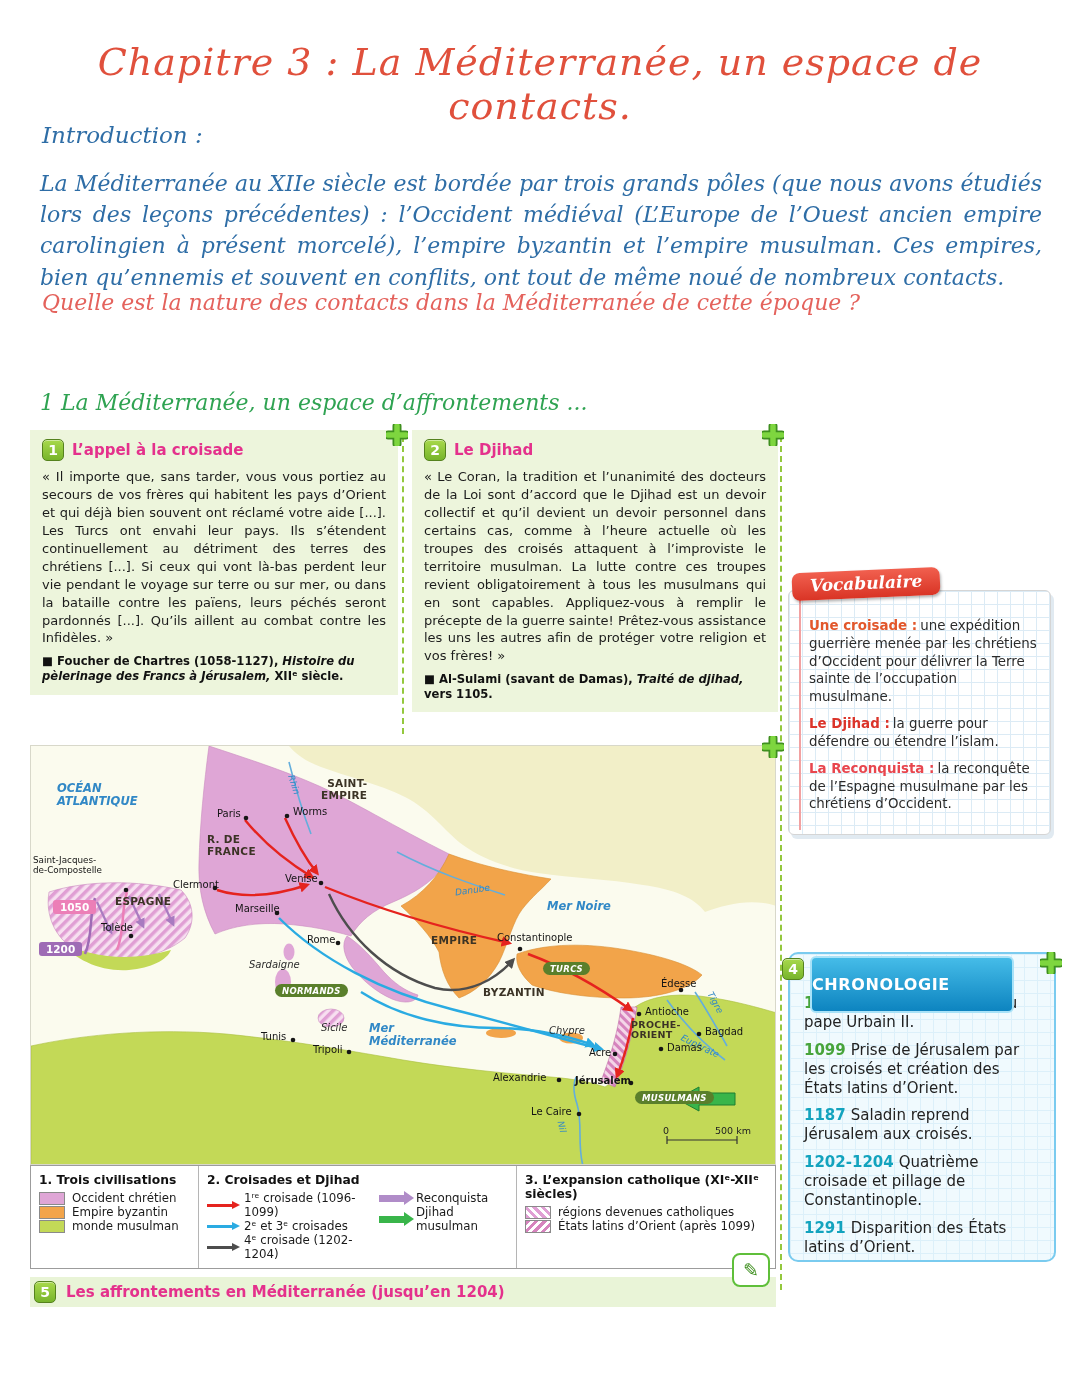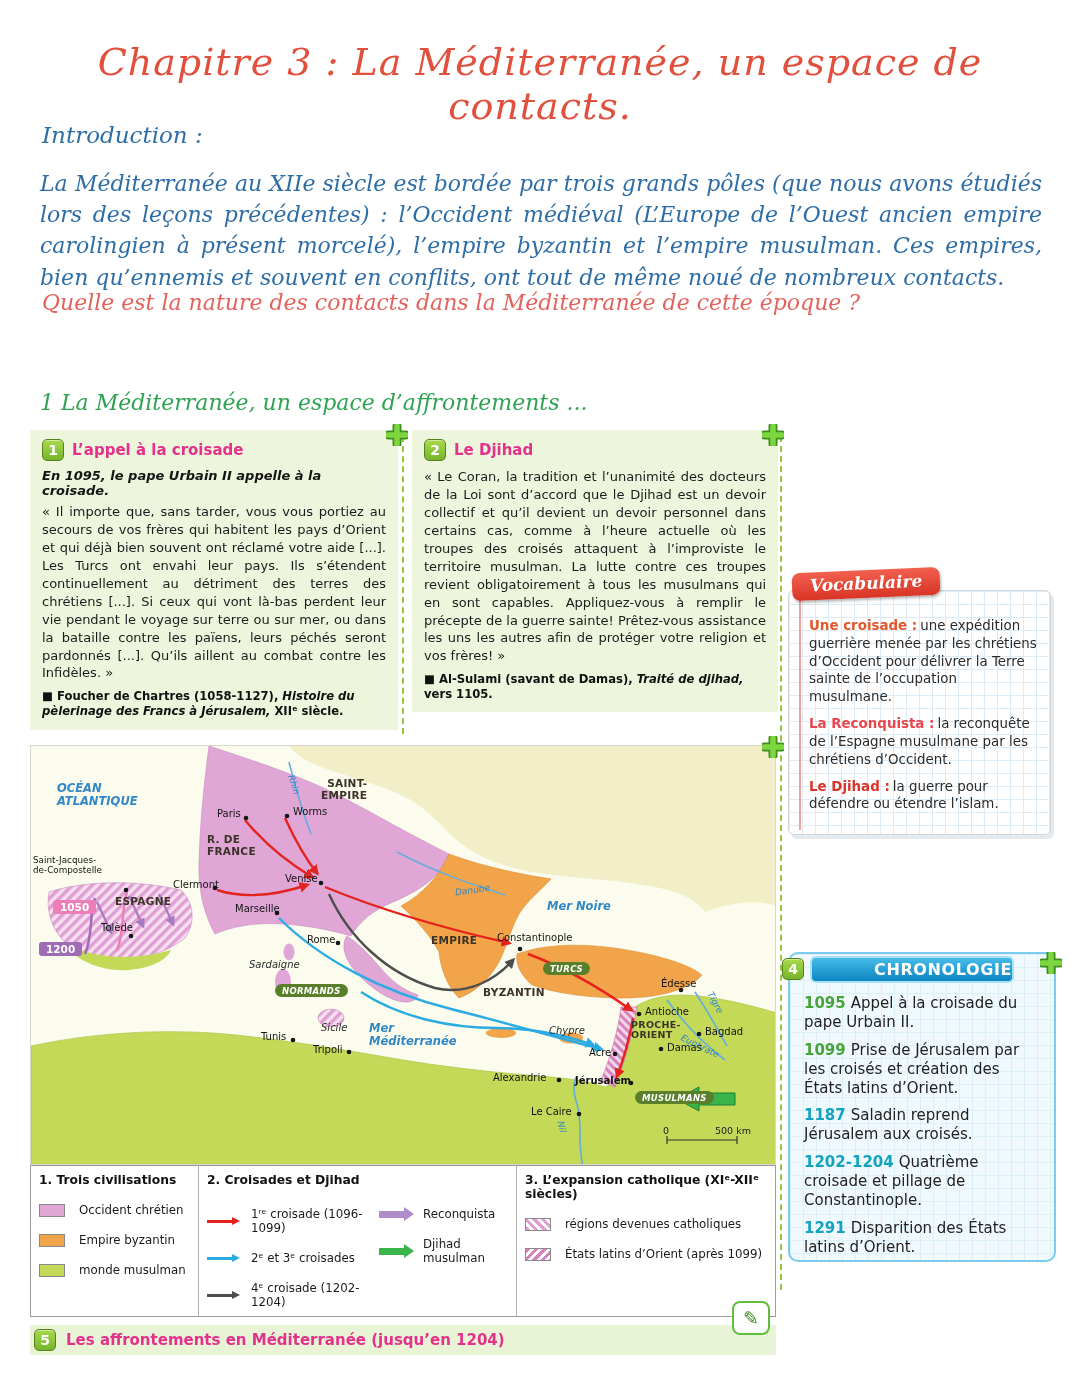--- a/index.html
+++ b/index.html
@@ -55,24 +55,24 @@
   .v-entry { margin:0 0 9px 0; font-size:13.4px; line-height:1.33; color:#2b2b2b; }
   .v-term { font-weight:bold; margin-right:3px; }
 
   
   .chrono { left:788px; top:952px; width:268px; height:310px; background:#F0FAFE;
             border:2.5px solid #7ACBEF; border-radius:10px;
             background-image:linear-gradient(#DCF0FA 1px, transparent 1px),
                              linear-gradient(90deg,#DCF0FA 1px, transparent 1px);
             background-size:13px 13px; }
   .chrono-badge { position:absolute; left:-8px; top:4px; }
-  .chrono-ribbon { position:absolute; left:20px; top:2px; width:204px; text-align:right;
+  .chrono-ribbon { position:absolute; left:20px; top:2px; width:204px; text-align:left;
                    background:linear-gradient(#45BCE8,#0D84C0); border:2px solid #A8E2F8;
                    border-radius:6px; color:#fff; font-weight:bold; font-size:16px;
-                   letter-spacing:.6px; padding:2px 0; }
+                   letter-spacing:.6px; padding:17px 0; }
   .chrono-events { margin-top:40px; padding:0 12px 8px 14px; }
   .ev { margin-bottom:9px; font-size:15px; line-height:1.26; color:#222; }
   .ev .yr { font-weight:bold; margin-right:5px; }
 
   
   .fig { left:30px; top:745px; width:746px; position:absolute; }
   .map { position:relative; width:746px; height:420px; background:#FBFBEE; border:1px solid #D8D8CA; overflow:hidden; }
   .map svg { position:absolute; left:0; top:0; }
 
   .ml { position:absolute; line-height:1.1; }
@@ -91,21 +91,21 @@
   .b1050 { background:#EC7FB7; } .b1200 { background:#9E6BB5; }
 
   
   .legend { display:flex; border:1px solid #9C9C9C; border-top:1px solid #9C9C9C; background:#fff;
             width:746px; min-height:92px; }
   .lcol { padding:7px 8px; }
   .lcol1 { width:168px; border-right:1px solid #B5B5B5; }
   .lcol2 { width:318px; border-right:1px solid #B5B5B5; display:flex; flex-direction:column; }
   .lcol3 { flex:1; }
   .lhead { font-size:12.3px; font-weight:bold; color:#111; margin-bottom:4px; }
-  .lrow { display:flex; align-items:center; gap:14px; margin-top:16px; font-size:11.8px; color:#1a1a1a; }
+  .lrow { display:flex; align-items:center; gap:7px; margin-top:0; font-size:11.8px; color:#1a1a1a; }
   .sw { width:26px; height:13px; border:1px solid #8a8a8a; background:currentColor; flex:none; }
   .sw-h1 { width:26px; height:13px; border:1px solid #8a8a8a; flex:none;
            background:repeating-linear-gradient(45deg,#E09FD4 0 3px,#fff 3px 6px); }
   .sw-h2 { width:26px; height:13px; border:1px solid #8a8a8a; flex:none;
            background:repeating-linear-gradient(135deg,#D683BD 0 3px,#fff 3px 6px); }
   .lbl-dark { color:#1a1a1a; }
   .larrow { width:26px; height:3px; background:currentColor; position:relative; flex:none; margin-right:4px; }
   .larrow::after { content:""; position:absolute; right:-7px; top:-3px;
                    border-left:8px solid currentColor; border-top:4.5px solid transparent;
                    border-bottom:4.5px solid transparent; }
@@ -130,21 +130,20 @@
 <div class="abs hand intro-label">Introduction :</div>
 <div class="abs hand intro-text">La Méditerranée au XIIe siècle est bordée par trois grands pôles (que nous avons étudiés lors des leçons précédentes) : l’Occident médiéval (L’Europe de l’Ouest ancien empire carolingien à présent morcelé), l’empire byzantin et l’empire musulman. Ces empires, bien qu’ennemis et souvent en conflits, ont tout de même noué de nombreux contacts.</div>
 <div class="abs hand question">Quelle est la nature des contacts dans la Méditerranée de cette époque ?</div>
 <div class="abs hand section-heading">1 La Méditerranée, un espace d’affrontements ...</div>
 
 <section class="doc-box doc1">
   <header class="doc-head">
     <span class="badge-num">1</span>
     <span class="doc-title">L’appel à la croisade</span>
   </header>
-  <p class="doc-lead">En 1095, le pape Urbain II appelle à la croisade.</p>
   <p class="doc-body">« Il importe que, sans tarder, vous vous portiez au secours de vos frères qui habitent les pays d’Orient et qui déjà bien souvent ont réclamé votre aide [...]. Les Turcs ont envahi leur pays. Ils s’étendent continuellement au détriment des terres des chrétiens [...]. Si ceux qui vont là-bas perdent leur vie pendant le voyage sur terre ou sur mer, ou dans la bataille contre les païens, leurs péchés seront pardonnés [...]. Qu’ils aillent au combat contre les Infidèles. »</p>
   <p class="doc-source"><span>■ Foucher de Chartres (1058-1127), </span><span class="it">Histoire du pèlerinage des Francs à Jérusalem,</span><span> XIIᵉ siècle.</span></p>
 </section>
 
 <section class="doc-box doc2">
   <header class="doc-head">
     <span class="badge-num">2</span>
     <span class="doc-title">Le Djihad</span>
   </header>
   <p class="doc-body">« Le Coran, la tradition et l’unanimité des docteurs de la Loi sont d’accord que le Djihad est un devoir collectif et qu’il devient un devoir personnel dans certains cas, comme à l’heure actuelle où les troupes des croisés attaquent à l’improviste le territoire musulman. La lutte contre ces troupes revient obligatoirement à tous les musulmans qui en sont capables. Appliquez-vous à remplir le précepte de la guerre sainte! Prêtez-vous assistance les uns les autres afin de protéger votre religion et vos frères! »</p>
@@ -167,22 +166,22 @@
       <path d="M11 2 V20 M2 11 H20" stroke="#7ED63F" stroke-width="5.5" stroke-linecap="round" fill="none"></path>
     </svg></span>
 <span class="plus p4"><svg width="22" height="22" viewBox="0 0 22 22">
       <path d="M11 2 V20 M2 11 H20" stroke="#3F8F1F" stroke-width="9" stroke-linecap="round" fill="none"></path>
       <path d="M11 2 V20 M2 11 H20" stroke="#7ED63F" stroke-width="5.5" stroke-linecap="round" fill="none"></path>
     </svg></span>
 
 <div class="abs hand vocab-tab">Vocabulaire</div>
 <aside class="abs vocab">
   <p class="v-entry"><span class="v-term" style="color: rgb(226, 87, 43);">Une croisade :</span><span class="v-def">une expédition guerrière menée par les chrétiens d’Occident pour délivrer la Terre sainte de l’occupation musulmane.</span></p>
+  <p class="v-entry"><span class="v-term" style="color: rgb(219, 52, 42);">Le Djihad :</span><span class="v-def">la guerre pour défendre ou étendre l’islam.</span></p>
   <p class="v-entry"><span class="v-term" style="color: rgb(232, 70, 78);">La Reconquista :</span><span class="v-def">la reconquête de l’Espagne musulmane par les chrétiens d’Occident.</span></p>
-  <p class="v-entry"><span class="v-term" style="color: rgb(219, 52, 42);">Le Djihad :</span><span class="v-def">la guerre pour défendre ou étendre l’islam.</span></p>
 </aside>
 
 <aside class="abs chrono">
   <span class="badge-num chrono-badge">4</span>
   <div class="chrono-ribbon">CHRONOLOGIE</div>
   <div class="chrono-events">
     <p class="ev"><span class="yr" style="color: rgb(71, 164, 59);">1095</span><span>Appel à la croisade du pape Urbain II.</span></p>
     <p class="ev"><span class="yr" style="color: rgb(71, 164, 59);">1099</span><span>Prise de Jérusalem par les croisés et création des États latins d’Orient.</span></p>
     <p class="ev"><span class="yr" style="color: rgb(19, 163, 190);">1187</span><span>Saladin reprend Jérusalem aux croisés.</span></p>
     <p class="ev"><span class="yr" style="color: rgb(19, 163, 190);">1202-1204</span><span>Quatrième croisade et pillage de Constantinople.</span></p>

